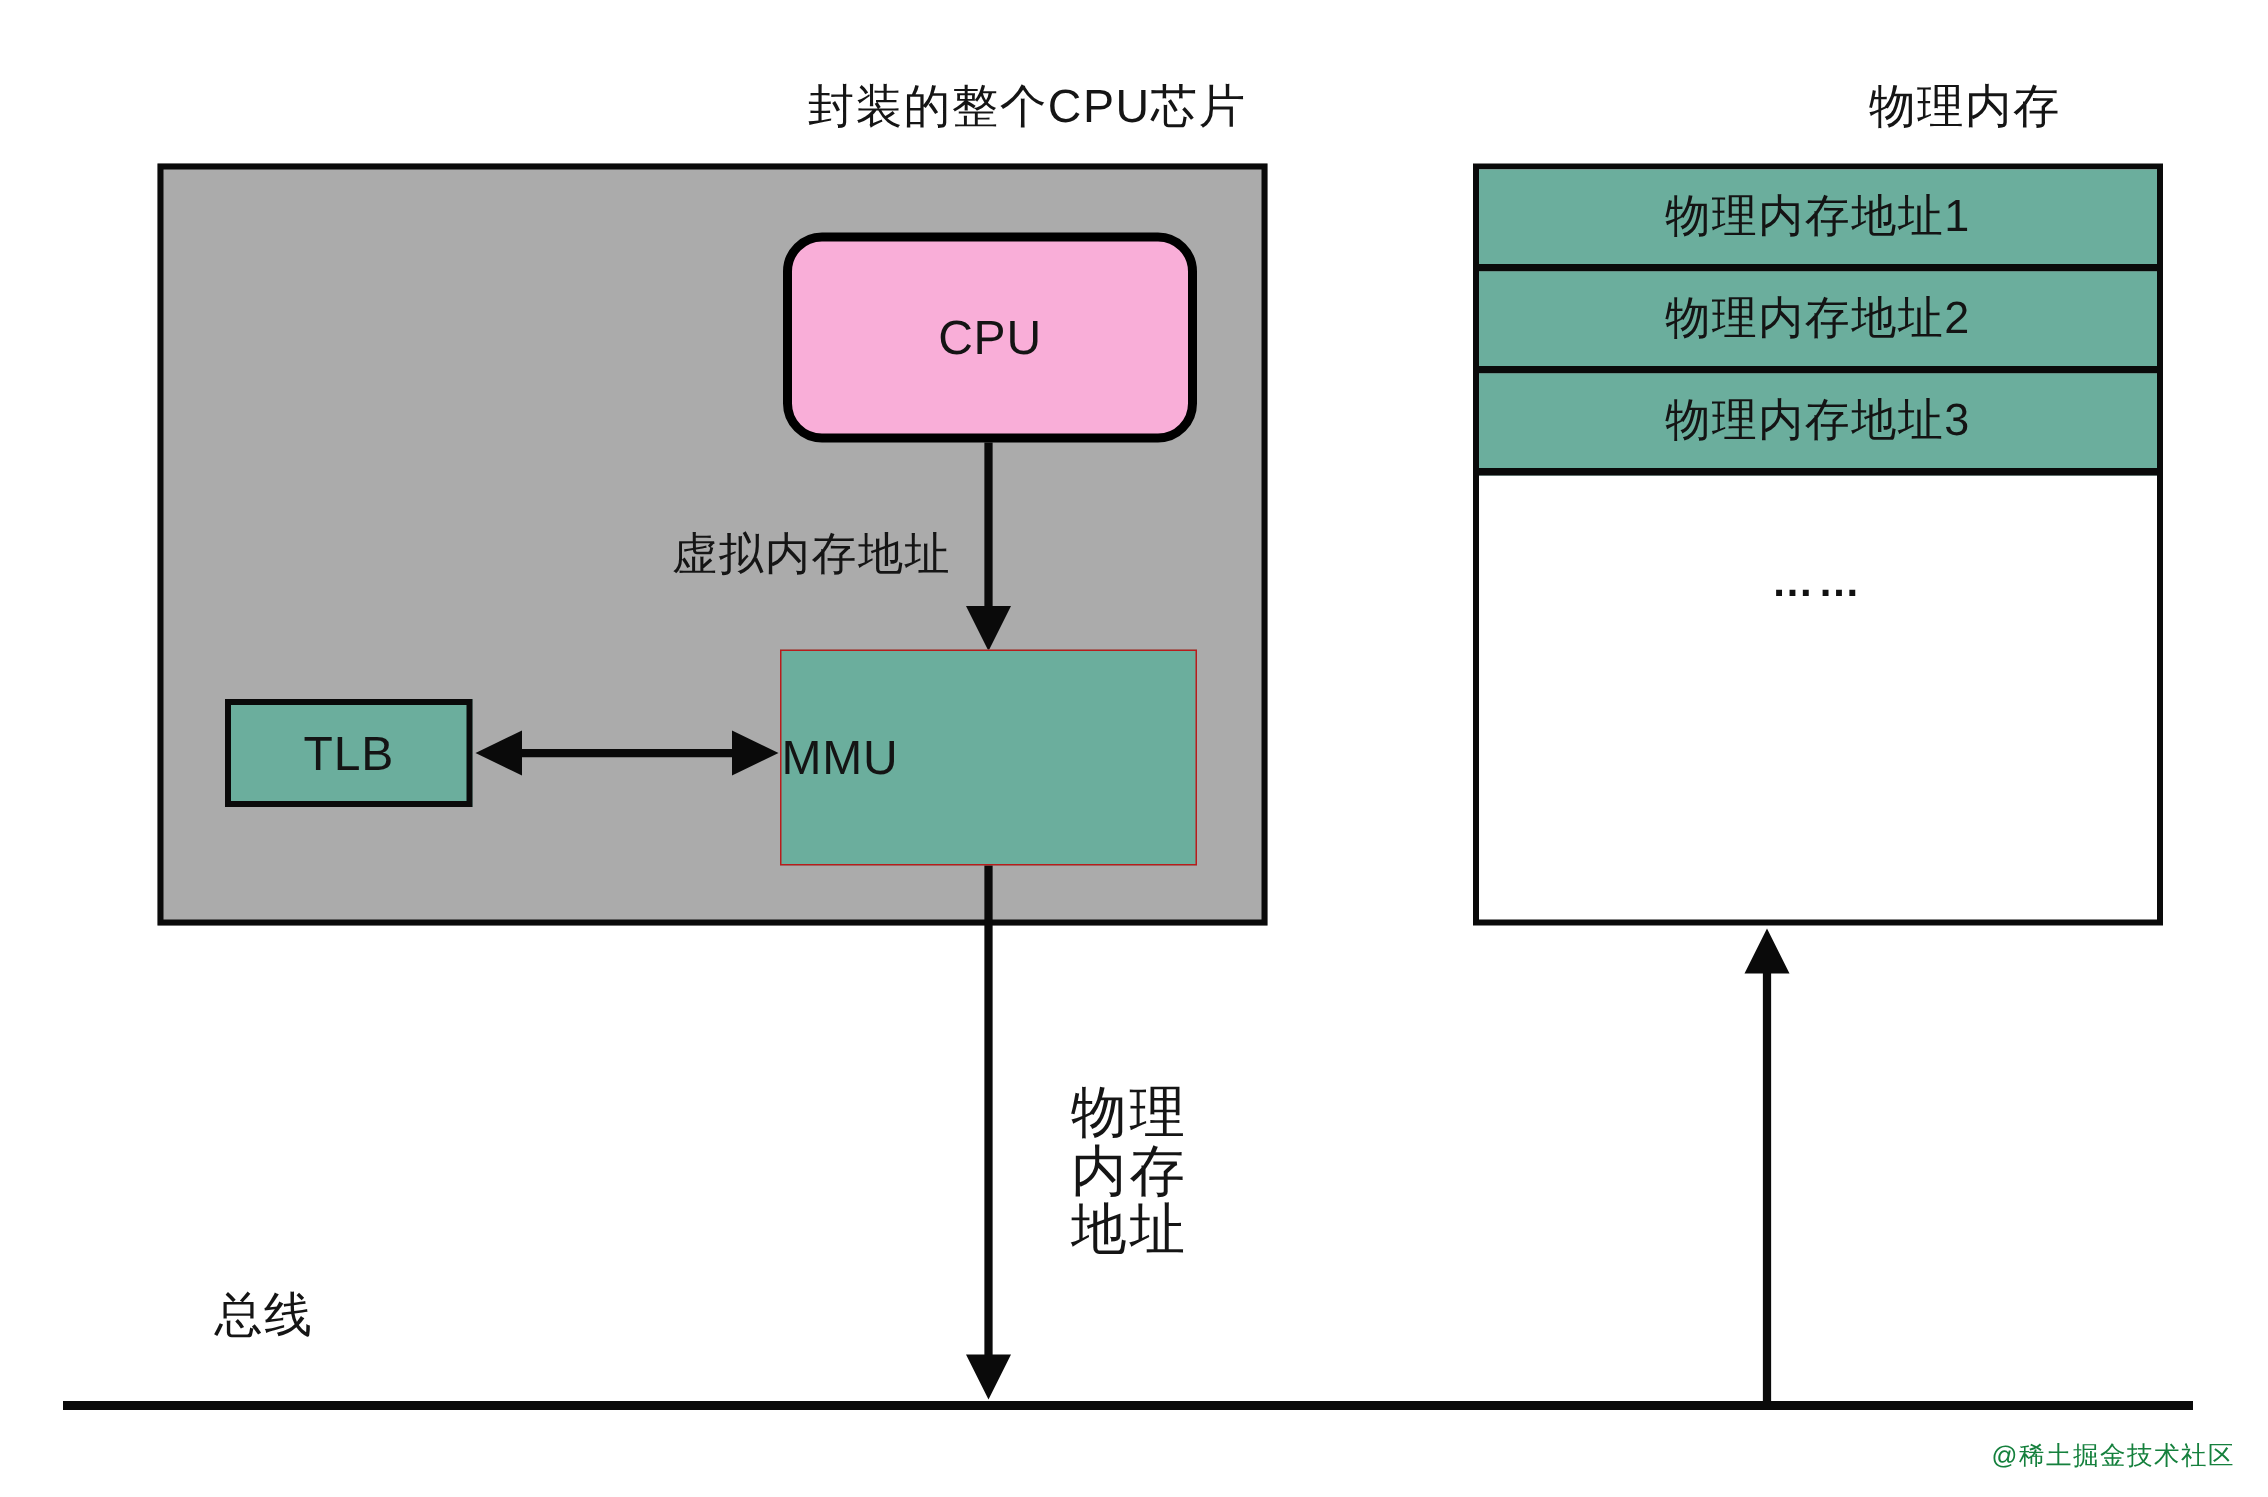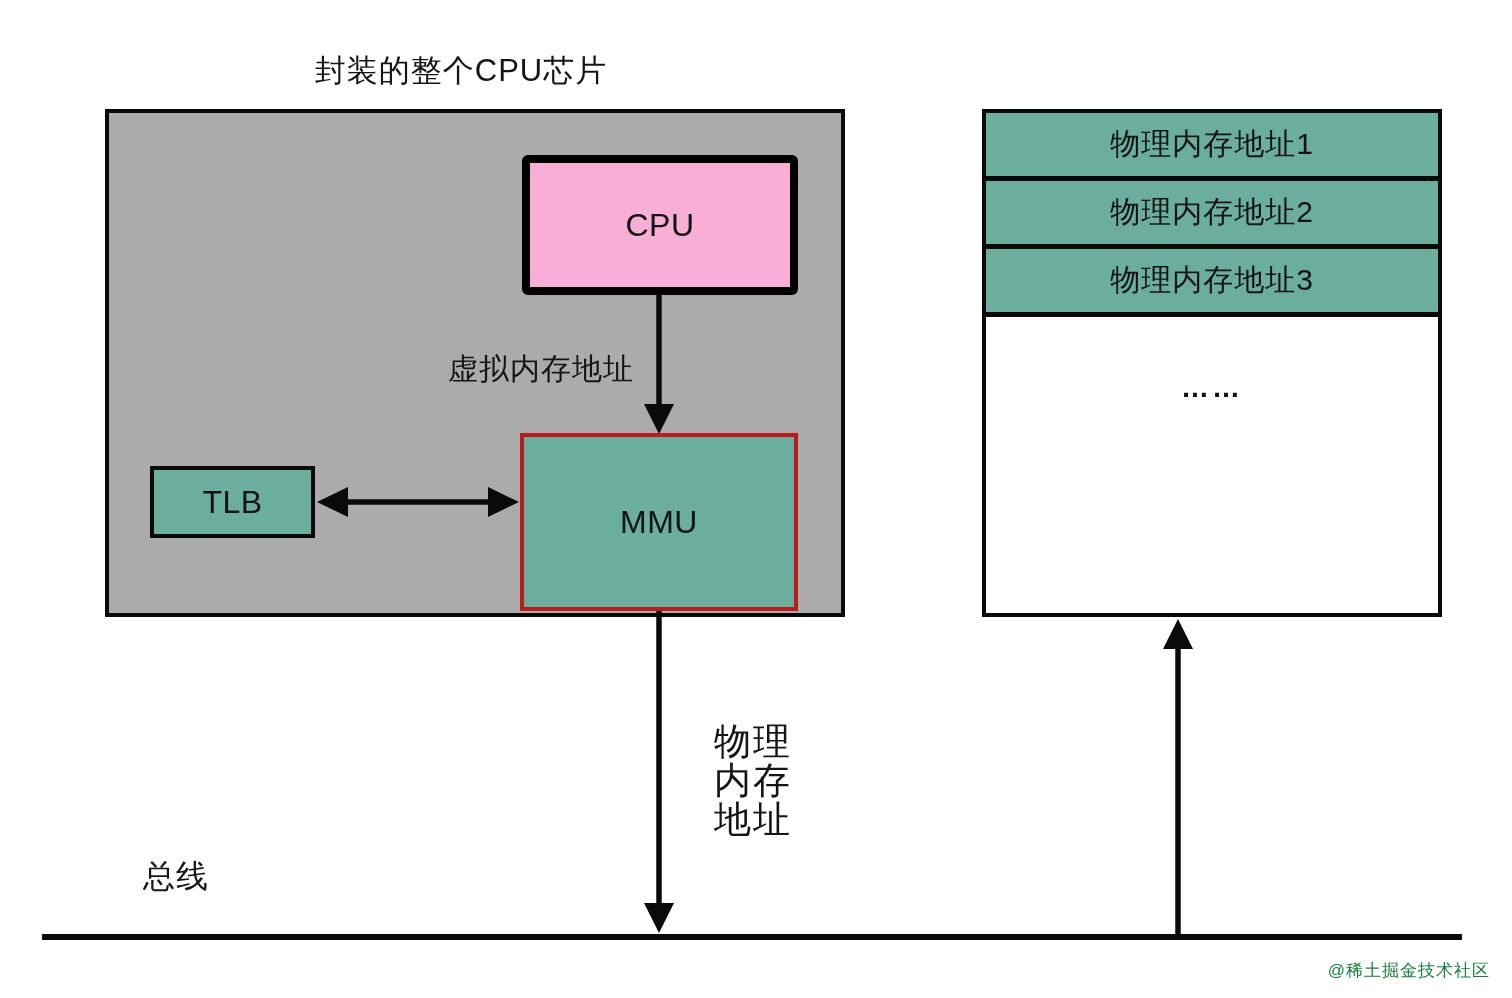--- a/index.html
+++ b/index.html
@@ -14,57 +14,57 @@
     position: absolute;
     left: 0; top: 0;
     width: 1512px; height: 998px;
   }
   .abs { position: absolute; }
 
   
   .diagram-title {
     font-size: 31px;
     letter-spacing: 1px;
-    text-align: center;
+    text-align: right;
     color: #151515;
     white-space: nowrap;
   }
   #chip-title  { left: 91px;  top: 50px; width: 740px; }
   #mem-title   { left: 982px; top: 50px; width: 392px; }
 
   
   #chip-box {
     left: 105px; top: 109px;
     width: 740px; height: 508px;
     background: #ababab;
     border: 4px solid #0a0a0a;
   }
 
   
   #cpu-box {
     left: 522px; top: 155px;
     width: 276px; height: 140px;
     background: #f9aed8;
-    border: 8px solid #000000;
-    border-radius: 6px;
+    border: 6px solid #000000;
+    border-radius: 26px;
     display: flex; align-items: center; justify-content: center;
   }
   .unit-label {
     font-size: 32px;
     color: #141414;
     letter-spacing: 0.5px;
   }
 
   
   #mmu-box {
     left: 520px; top: 433px;
-    width: 278px; height: 178px;
+    width: 278px; height: 144px;
     background: #6bae9d;
-    border: 4px solid #b91c1c;
-    display: flex; align-items: center; justify-content: center;
+    border: 1px solid #b91c1c;
+    display: flex; align-items: center; 
   }
 
   
   #tlb-box {
     left: 150px; top: 466px;
     width: 165px; height: 72px;
     background: #6bae9d;
     border: 4px solid #0a0a0a;
     display: flex; align-items: center; justify-content: center;
   }
@@ -133,20 +133,21 @@
     letter-spacing: 1px;
   }
 </style>
 </head>
 <body>
 
 <div id="canvas">
 
   <div id="chip-title" class="abs diagram-title">封装的整个CPU芯片</div>
 
+  <div id="mem-title" class="abs diagram-title">物理内存</div>
 
   <div id="chip-box" class="abs"></div>
 
   <svg id="connector-layer" viewBox="0 0 1512 998">
 
     <line class="stroke" x1="659" y1="295" x2="659" y2="410"></line>
     <polygon class="head" points="659,434 644,404 674,404"></polygon>
 
     <line class="stroke" x1="340" y1="502" x2="496" y2="502"></line>
     <polygon class="head" points="317,502 348,487 348,517"></polygon>

